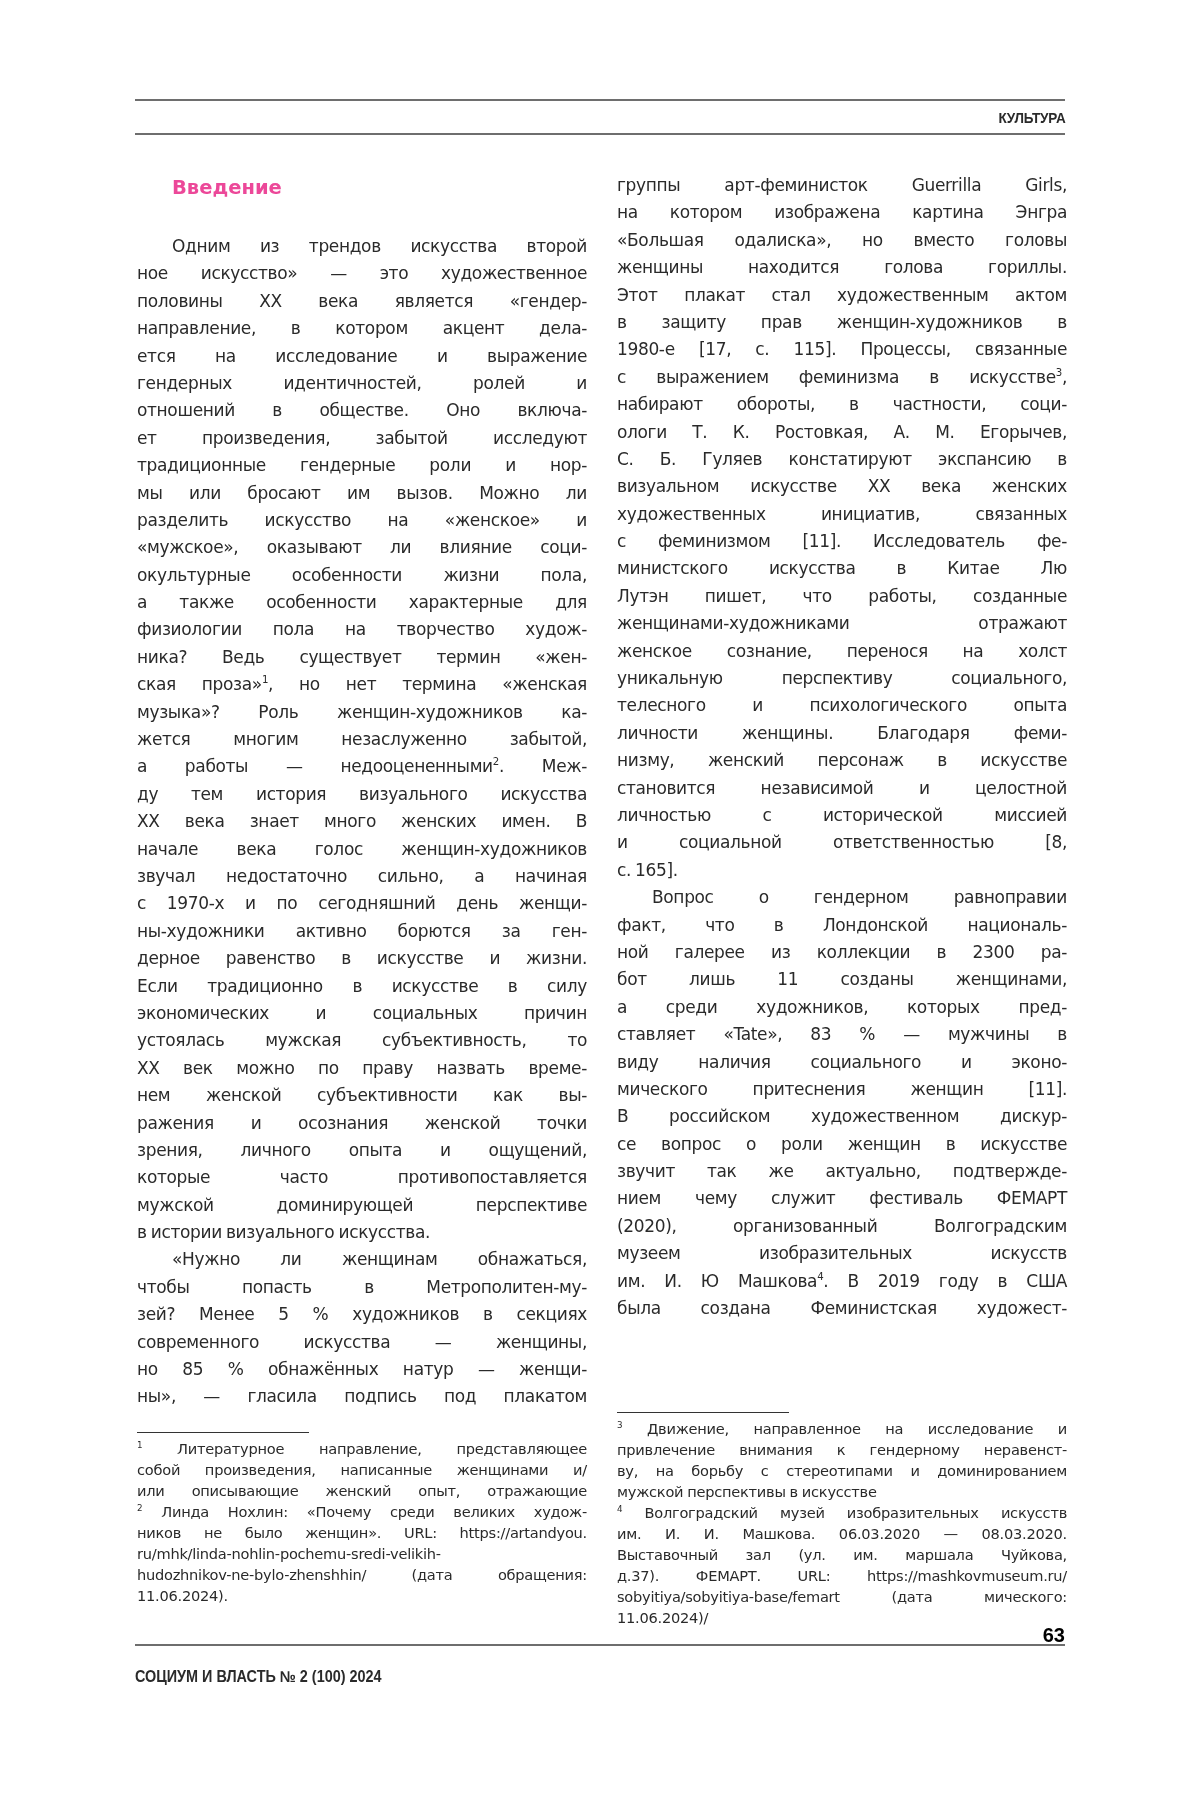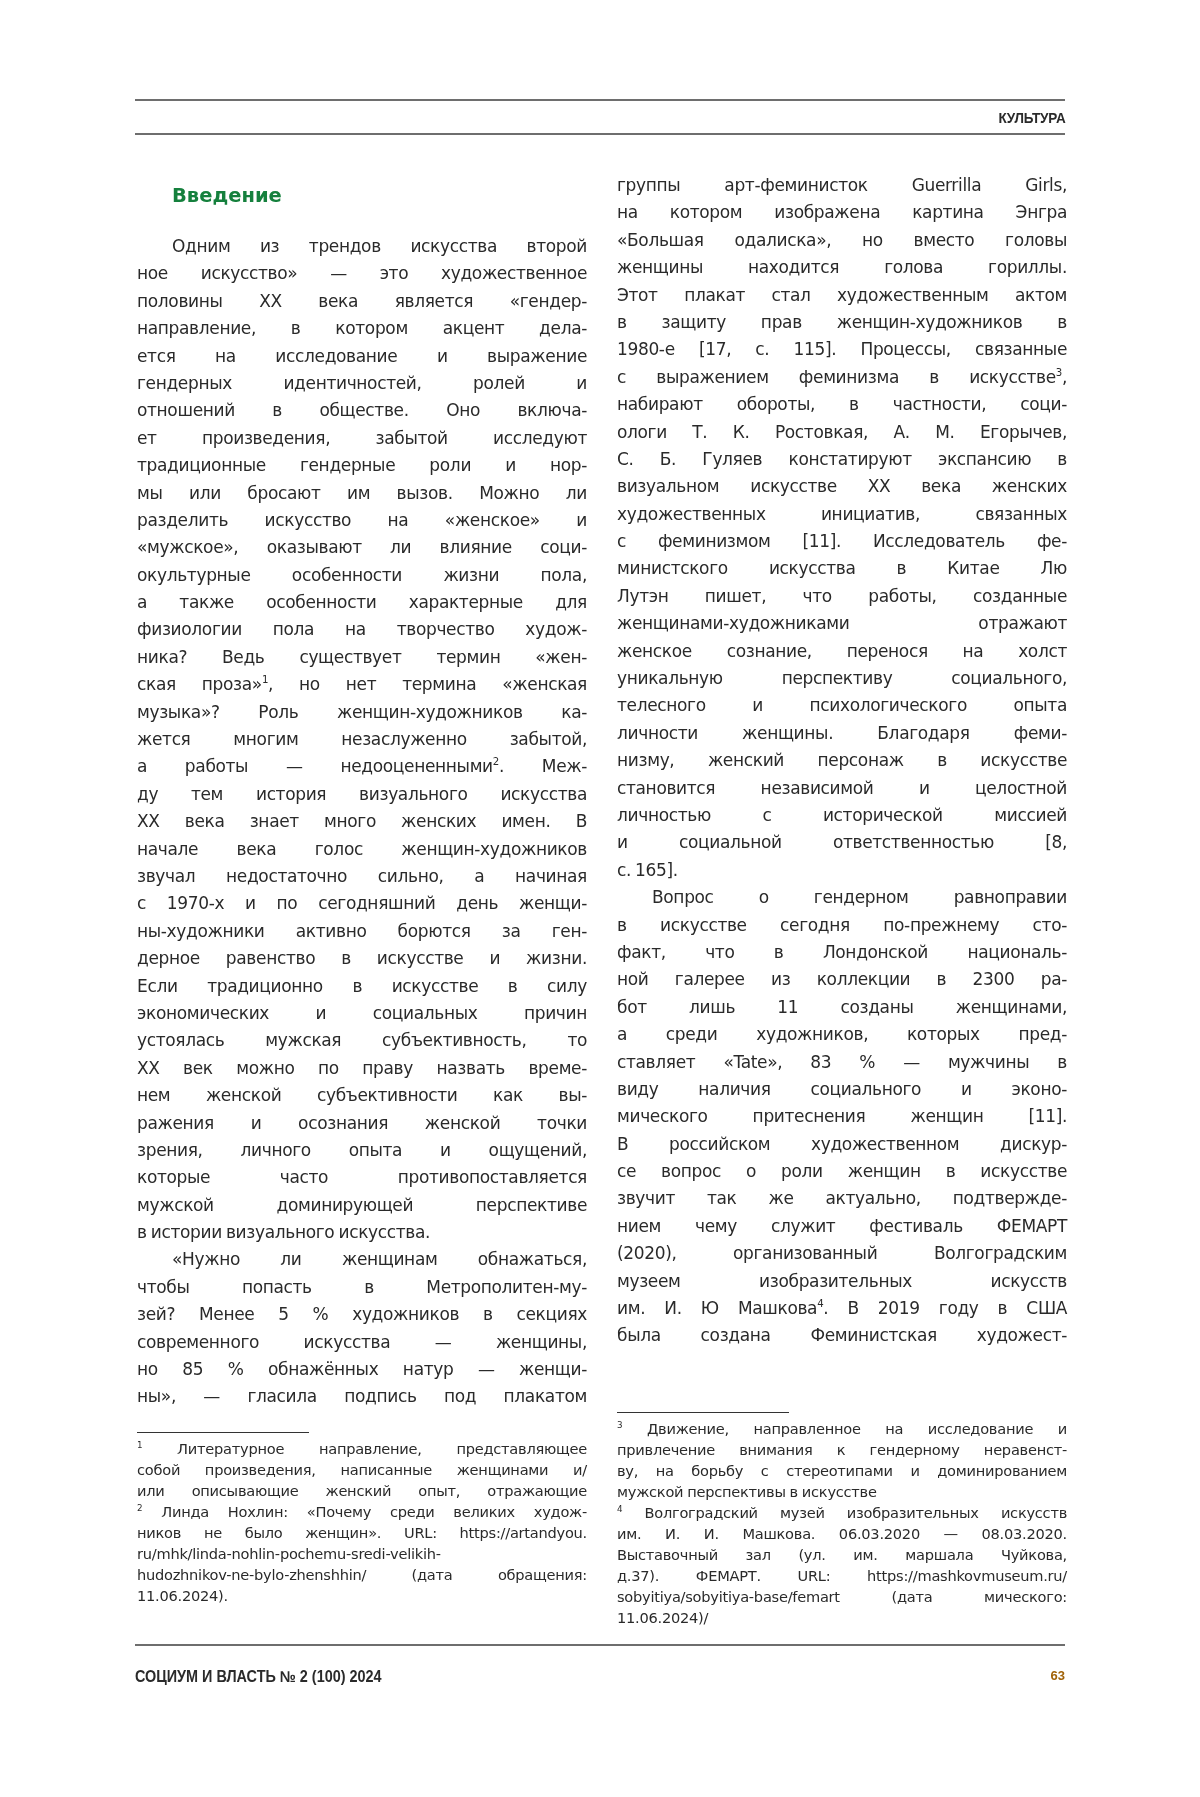--- a/index.html
+++ b/index.html
@@ -1,24 +1,24 @@
 <!DOCTYPE html>
 <html><head>
 <meta charset="utf-8">
 <style>
   html, body { margin: 0; padding: 0; background: #ffffff; }
   body { width: 1200px; height: 1797px; position: relative; overflow: hidden; color: #2a2a2a; }
   .rule { position: absolute; left: 135px; width: 930px; height: 0; border-top: 2px solid #6e6e6e; }
   .header-section { position: absolute; top: 109px; right: 135px; font-family: "Liberation Sans", sans-serif; font-weight: bold; font-size: 15px; letter-spacing: -0.2px; color: #2a2a2a; transform: scaleX(0.9); transform-origin: right; }
   .footer-journal { position: absolute; top: 1668px; left: 135px; font-family: "Liberation Sans", sans-serif; font-weight: bold; font-size: 16px; color: #2a2a2a; transform: scaleX(0.9); transform-origin: left; }
-  .footer-page { position: absolute; top: 1668px; right: 135px; font-family: "Liberation Sans", sans-serif; font-weight: bold; font-size: 13px; color: #a16207; }
+  .footer-page { position: absolute; top: 1624px; right: 135px; font-family: "Liberation Sans", sans-serif; font-weight: bold; font-size: 20px; color: #000000; }
   .col { position: absolute; width: 450px; font-family: "DejaVu Sans", sans-serif; font-size: 17px; line-height: 27.4px; }
   .col-left { left: 137px; top: 233px; }
   .col-right { left: 617px; top: 172px; }
-  .heading { position: absolute; left: 172px; top: 184px; font-family: "DejaVu Sans", sans-serif; font-weight: bold; font-size: 19.5px; color: #15803d; text-align: center; }
+  .heading { position: absolute; left: 172px; top: 176px; font-family: "DejaVu Sans", sans-serif; font-weight: bold; font-size: 19.5px; color: #ec4899; text-align: center; }
   .ln { display: block; height: 27.4px; white-space: nowrap; text-align: justify; text-align-last: justify; letter-spacing: -0.35px; word-spacing: -1px; }
   .ln.last { text-align-last: left; }
   .ln.indent { padding-left: 35px; }
   sup { font-size: 60%; line-height: 0; vertical-align: super; }
   .fn-rule { position: absolute; width: 172px; border-top: 1.5px solid #333; }
   .fn { position: absolute; width: 450px; font-family: "DejaVu Sans", sans-serif; font-size: 14.6px; line-height: 21px; }
   .fn .ln { height: 21px; letter-spacing: -0.25px; word-spacing: -0.5px; }
   .fn-left { left: 137px; top: 1438px; }
   .fn-right { left: 617px; top: 1418px; }
 </style>
@@ -97,21 +97,20 @@
     <span class="ln">женское сознание, перенося на холст</span>
     <span class="ln">уникальную перспективу социального,</span>
     <span class="ln">телесного и психологического опыта</span>
     <span class="ln">личности женщины. Благодаря феми-</span>
     <span class="ln">низму, женский персонаж в искусстве</span>
     <span class="ln">становится независимой и целостной</span>
     <span class="ln">личностью с исторической миссией</span>
     <span class="ln">и социальной ответственностью [8,</span>
     <span class="ln last">с. 165].</span>
     <span class="ln indent">Вопрос о гендерном равноправии</span>
-    <span class="ln">в искусстве сегодня по-прежнему сто-</span>
     <span class="ln">факт, что в Лондонской националь-</span>
     <span class="ln">ной галерее из коллекции в 2300 ра-</span>
     <span class="ln">бот лишь 11 созданы женщинами,</span>
     <span class="ln">а среди художников, которых пред-</span>
     <span class="ln">ставляет «Tate», 83 % — мужчины в</span>
     <span class="ln">виду наличия социального и эконо-</span>
     <span class="ln">мического притеснения женщин [11].</span>
     <span class="ln">В российском художественном дискур-</span>
     <span class="ln">се вопрос о роли женщин в искусстве</span>
     <span class="ln">звучит так же актуально, подтвержде-</span>

